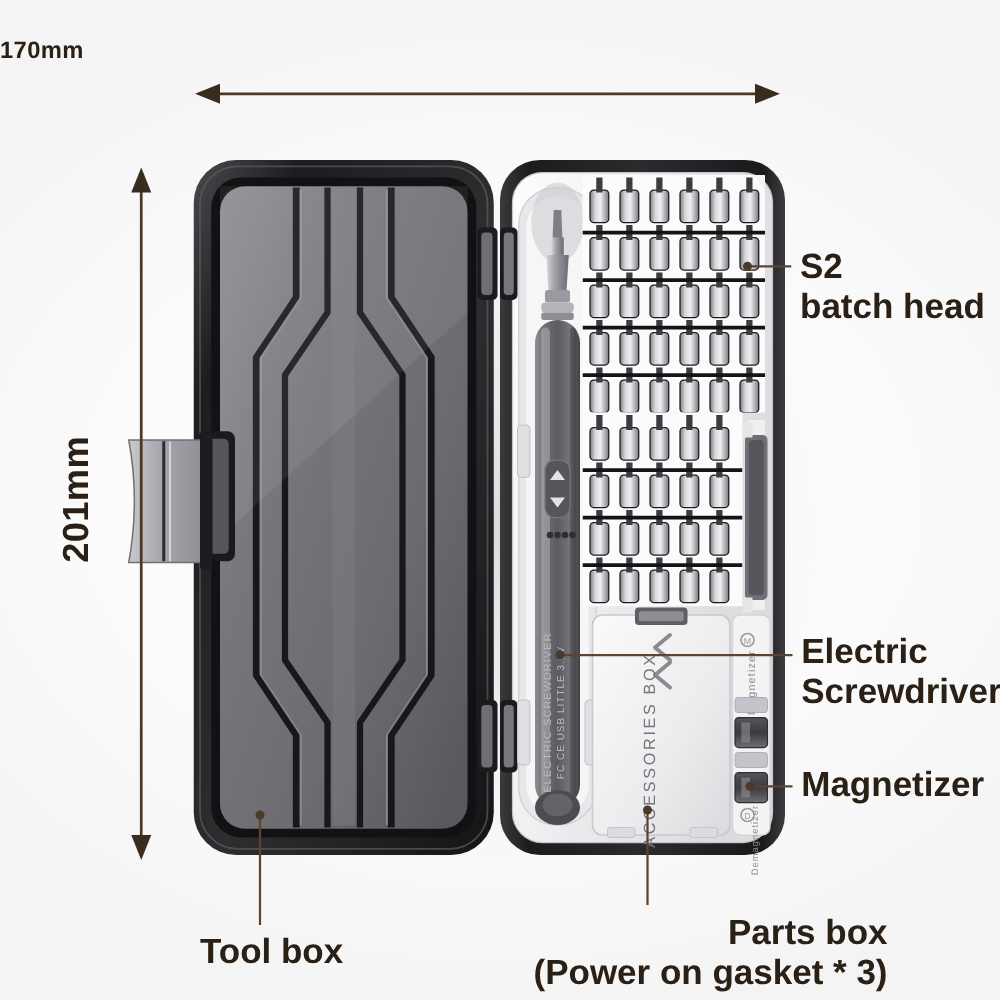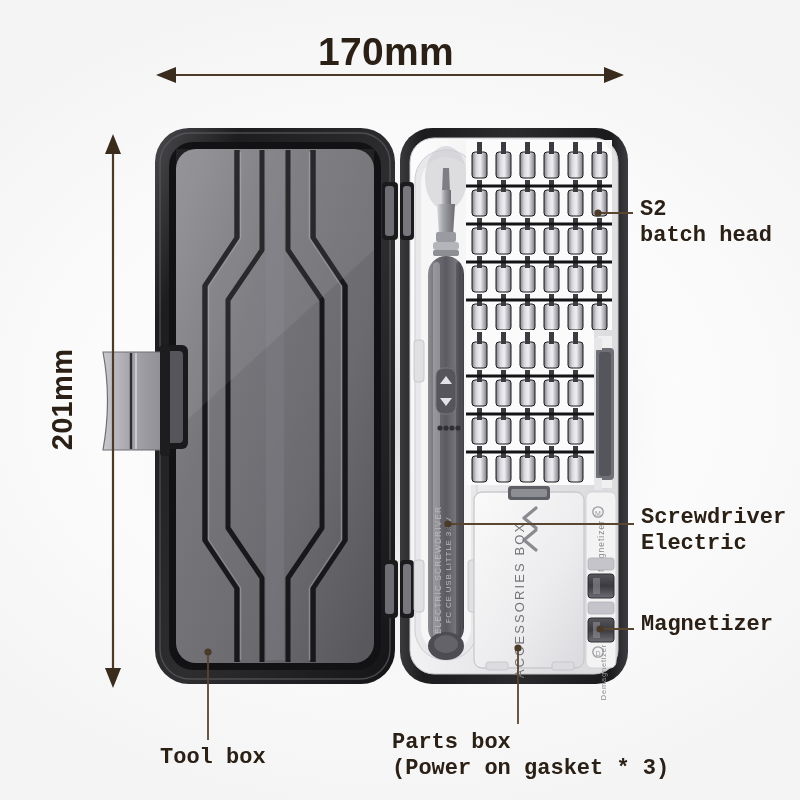--- a/index.html
+++ b/index.html
@@ -18,37 +18,36 @@
   }
   .abs{position:absolute;}
 
   
   .dimlabel{
     color:#2b2016;
     font-weight:700;
     letter-spacing:.3px;
     white-space:nowrap;
   }
-  #dim-w-label{left:0;top:30px;width:772px;text-align:center;font-size:39px;}
+  #dim-w-label{left:0;top:30px;width:772px;font-size:19px;}
   #dim-h-label{
     left:-28px;top:383px;width:180px;text-align:center;font-size:29px;
     transform:rotate(-90deg);transform-origin:center center;
   }
 
   
   .callout{
-    color:#2b2016;font-weight:700;font-size:22px;line-height:1.16;
+    color:#2b2016;font-weight:700;font-size:28px;line-height:1.16;
     white-space:nowrap;
-    font-family:Liberation Mono, monospace;
   }
   #lbl-s2{left:640px;top:197px;text-align:left;}
   #lbl-elec{left:641px;top:505px;text-align:left;}
   #lbl-mag{left:641px;top:612px;text-align:left;}
   #lbl-tool{left:160px;top:745px;text-align:right;}
-  #lbl-parts{left:392px;top:730px;text-align:left;width:330px;}
+  #lbl-parts{left:380px;top:730px;text-align:right;width:330px;}
 </style>
 </head>
 <body>
 
 <div id="stage">
 
   <svg class="abs" id="product-svg" width="800" height="800" viewBox="0 0 800 800" style="left:0;top:0;">
     <defs>
       <linearGradient id="gLidEdge" x1="0" y1="0" x2="1" y2="1">
         <stop offset="0%" stop-color="#4a4a4e"></stop>
@@ -501,22 +500,22 @@
   <div class="abs dimlabel" id="dim-w-label">170mm</div>
 
   <div class="abs dimlabel" id="dim-h-label">201mm</div>
 
   <div class="abs callout" id="lbl-s2">
     <div>S2</div>
     <div>batch head</div>
   </div>
 
   <div class="abs callout" id="lbl-elec">
+    <div>Electric</div>
     <div>Screwdriver</div>
-    <div>Electric</div>
   </div>
 
   <div class="abs callout" id="lbl-mag">
     <div>Magnetizer</div>
   </div>
 
   <div class="abs callout" id="lbl-tool">
     <div>Tool box</div>
   </div>
 

